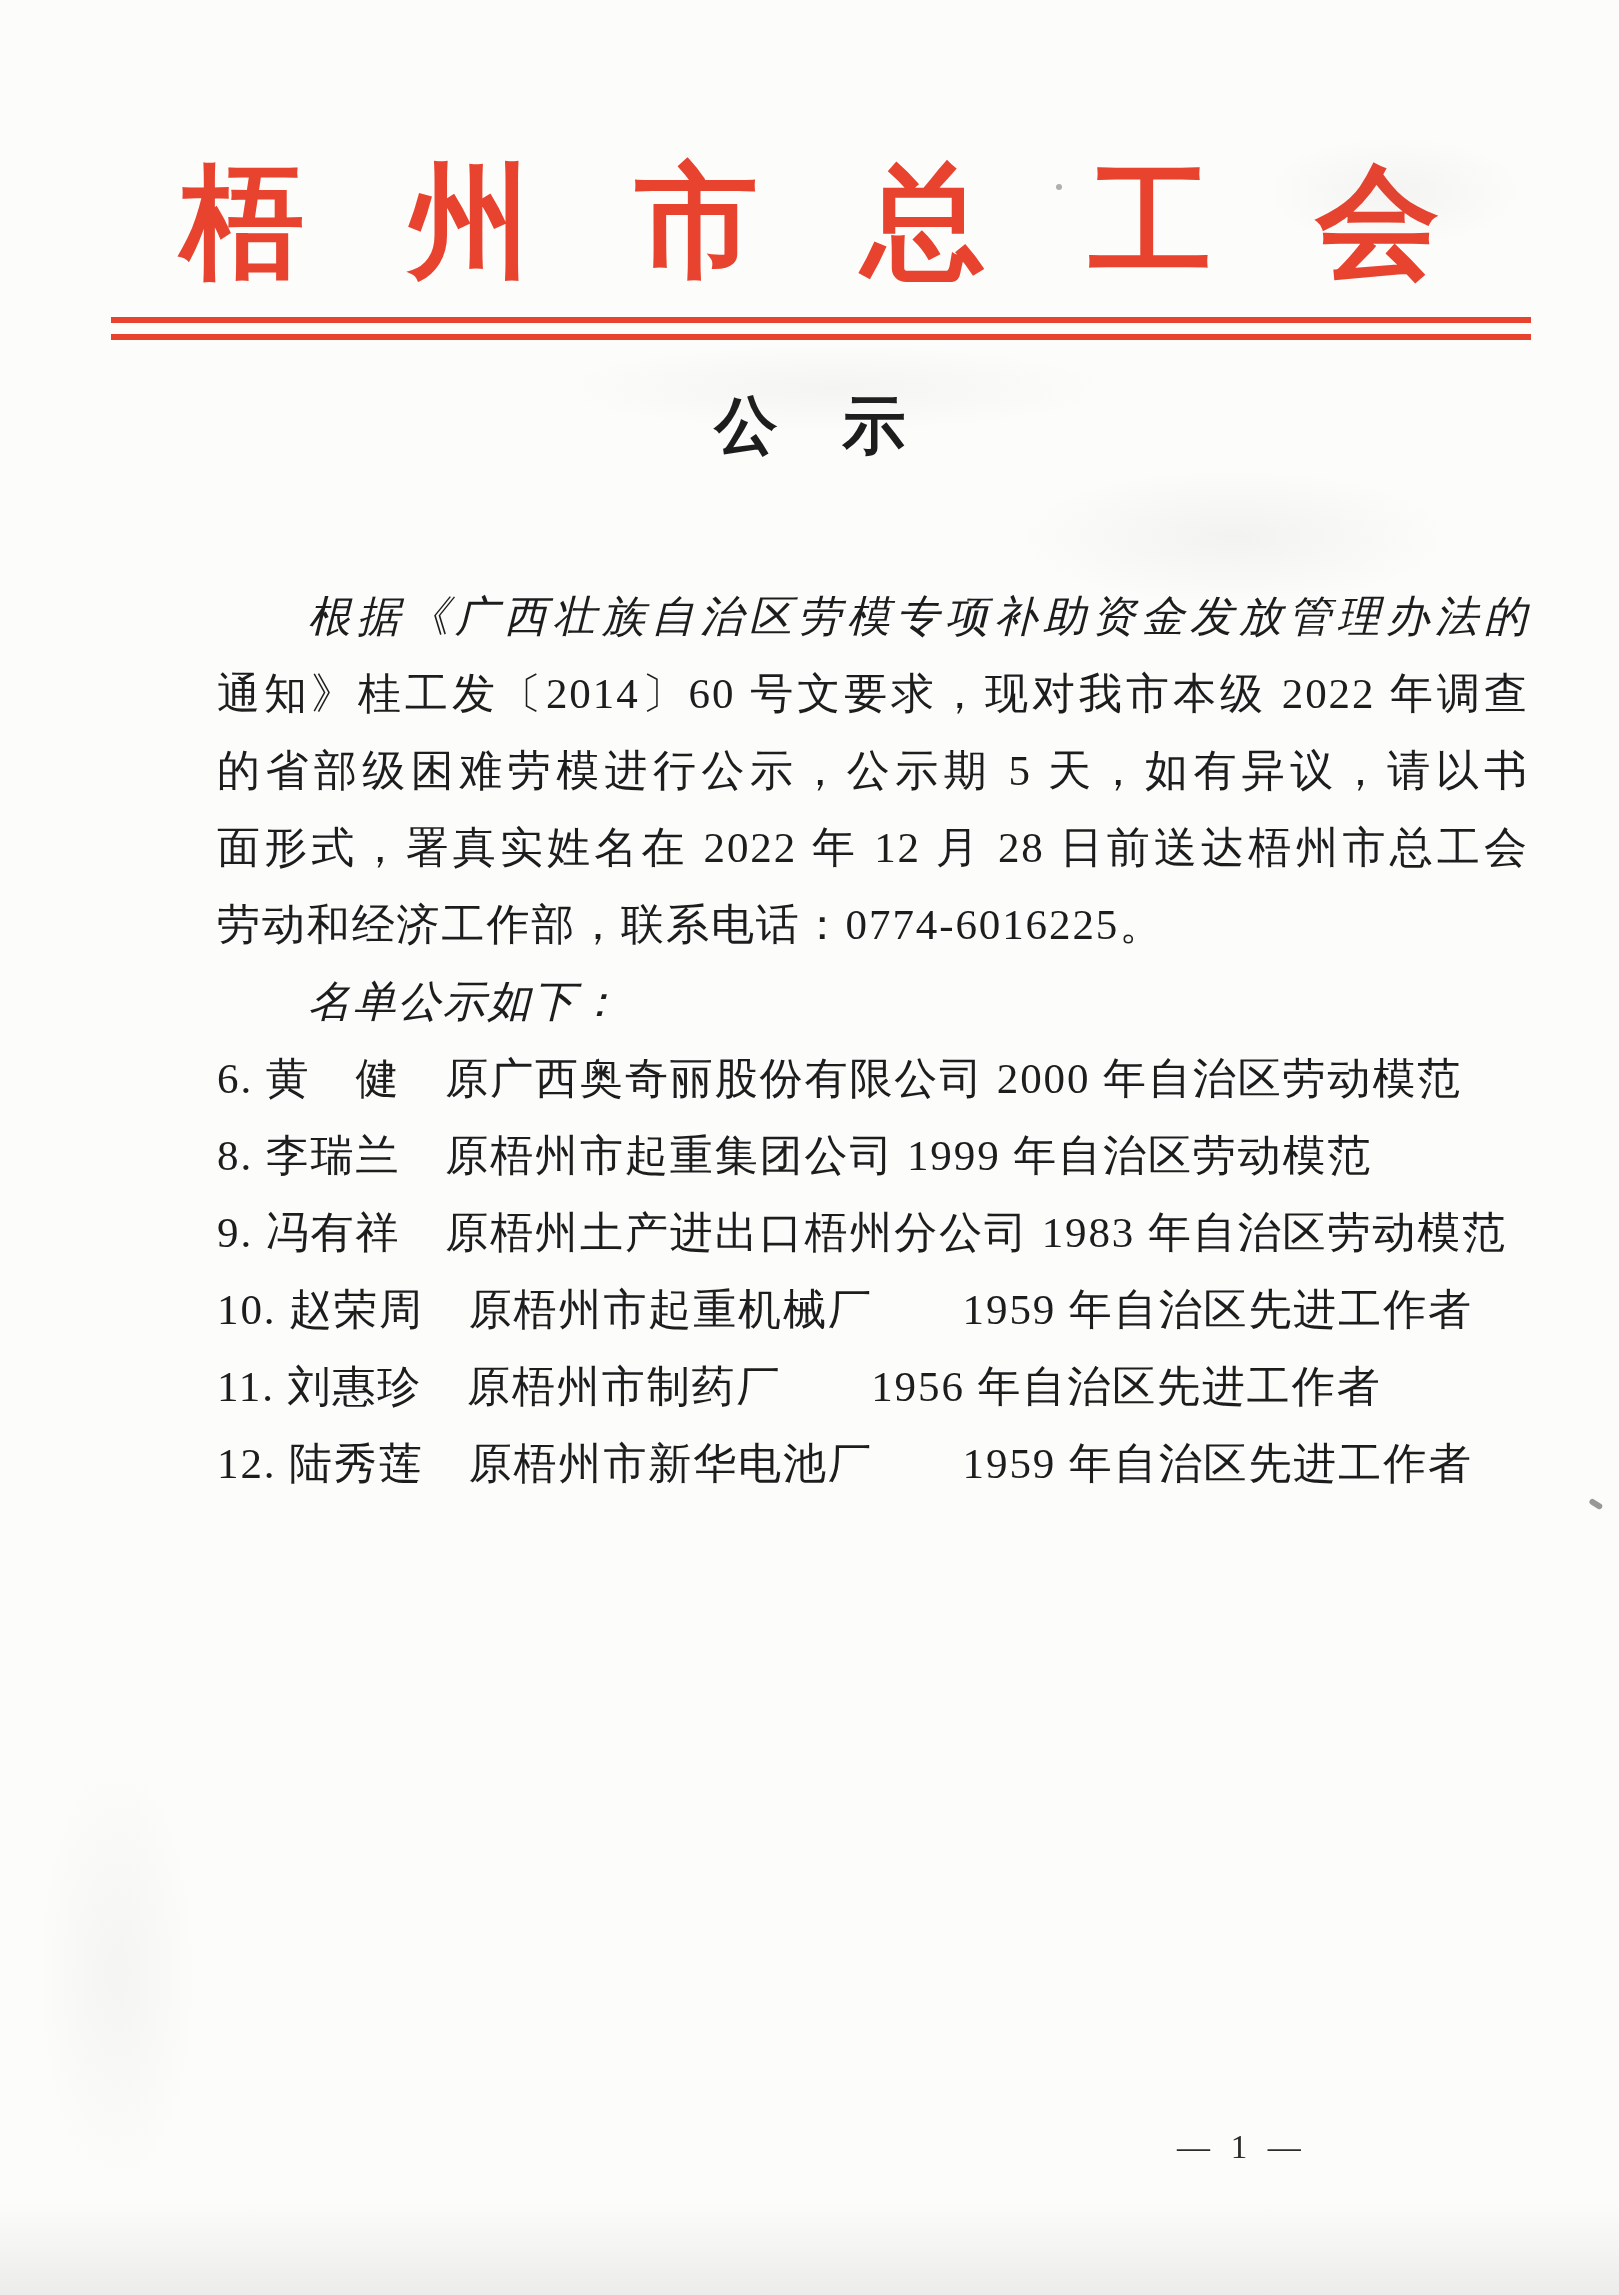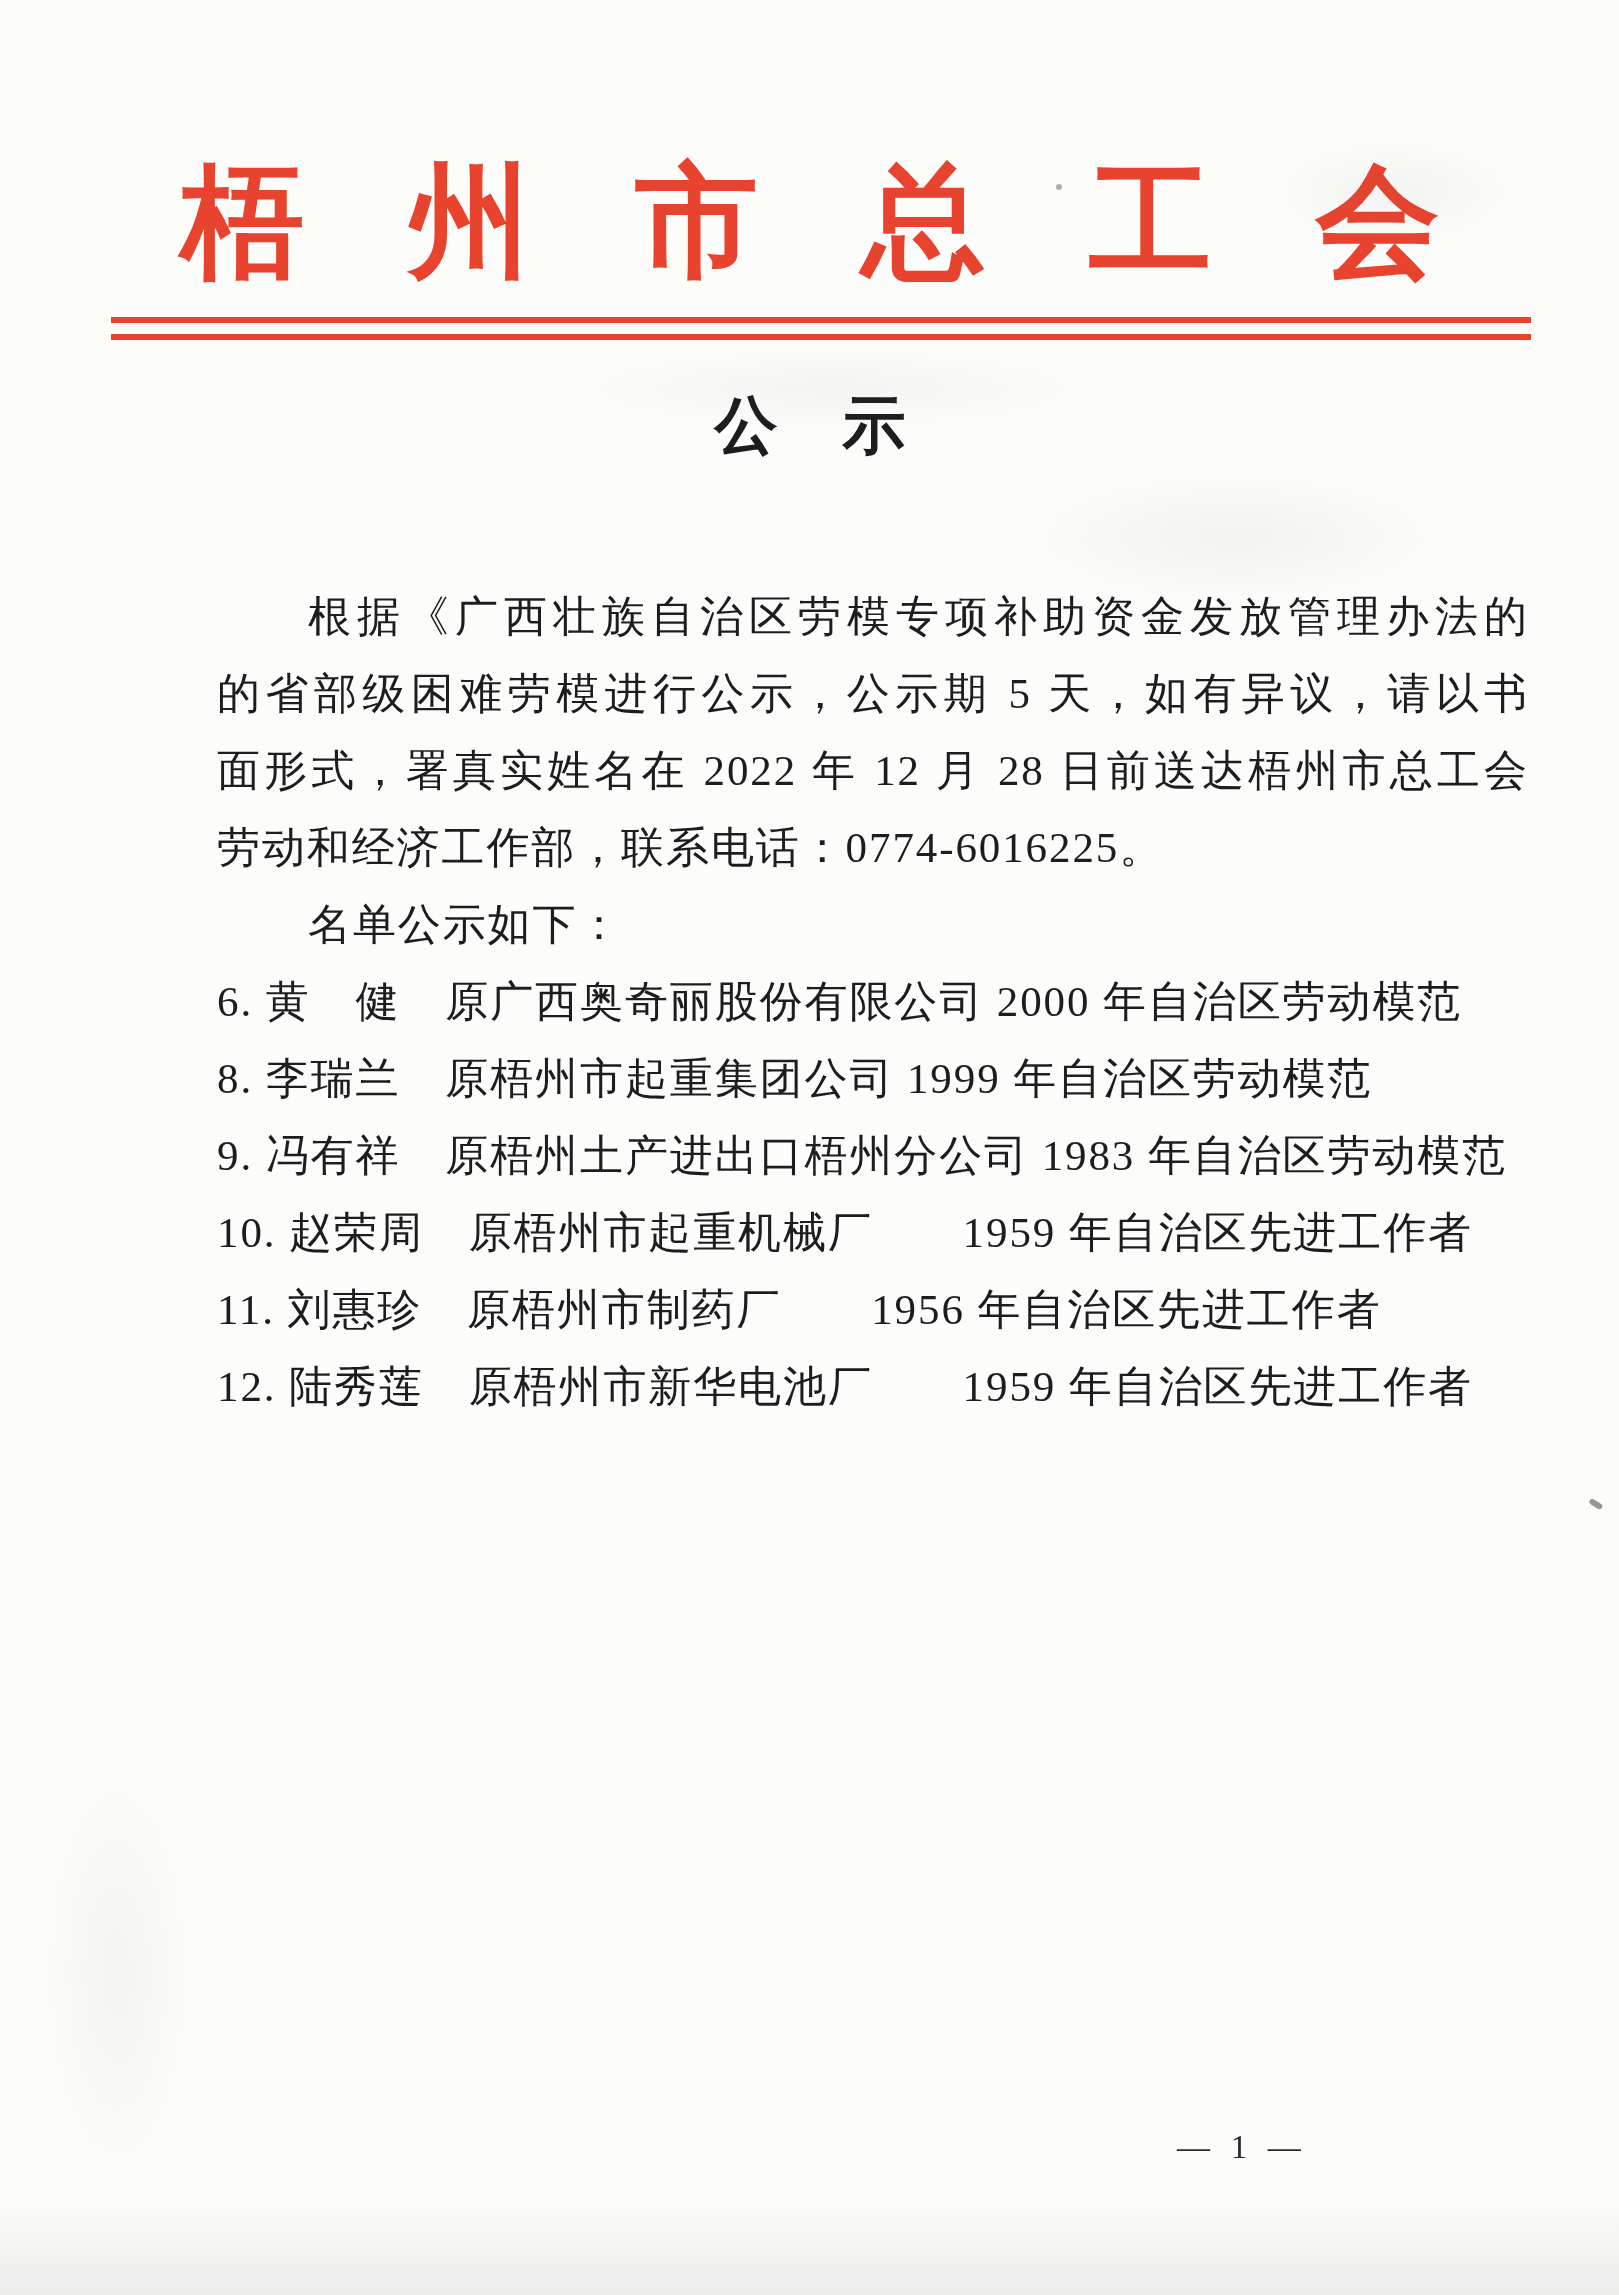--- a/index.html
+++ b/index.html
@@ -49,21 +49,21 @@
     height:77px;line-height:77px;
     font-size:43px;letter-spacing:1.9px;
     white-space:pre;
     overflow:visible;
   }
   .line.wrapstretch{
     white-space:normal;
     text-align:justify;
     text-align-last:justify;
   }
-  .line.indent{padding-left:91px;}
+  .line.indent{padding-left:91px;font-style:italic;}
   
   .page-number{
     position:absolute;top:2129px;left:1177px;
     font-size:33px;letter-spacing:6.2px;
     color:#2b2b2b;white-space:pre;
   }
   
   .scan-band{
     position:absolute;left:0;right:0;bottom:0;height:93px;
     background:linear-gradient(to bottom, rgba(120,120,120,0), rgba(120,120,120,0.12));
@@ -93,20 +93,21 @@
 <div class="page">
 
   <h1 class="org-title">梧州市总工会</h1>
   <div class="red-rule r1"></div>
   <div class="red-rule r2"></div>
 
   <h2 class="doc-title">公示</h2>
 
   <div class="body-block">
     <div class="line wrapstretch indent">根据《广西壮族自治区劳模专项补助资金发放管理办法的</div>
+    <div class="line wrapstretch">通知》桂工发〔2014〕60 号文要求，现对我市本级 2022 年调查</div>
     <div class="line wrapstretch">的省部级困难劳模进行公示，公示期 5 天，如有异议，请以书</div>
     <div class="line wrapstretch">面形式，署真实姓名在 2022 年 12 月 28 日前送达梧州市总工会</div>
     <div class="line">劳动和经济工作部，联系电话：0774-6016225。</div>
     <div class="line indent">名单公示如下：</div>
 
     <div class="line">6. 黄　健　原广西奥奇丽股份有限公司 2000 年自治区劳动模范</div>
     <div class="line">8. 李瑞兰　原梧州市起重集团公司 1999 年自治区劳动模范</div>
     <div class="line">9. 冯有祥　原梧州土产进出口梧州分公司 1983 年自治区劳动模范</div>
     <div class="line">10. 赵荣周　原梧州市起重机械厂　　1959 年自治区先进工作者</div>
     <div class="line">11. 刘惠珍　原梧州市制药厂　　1956 年自治区先进工作者</div>

